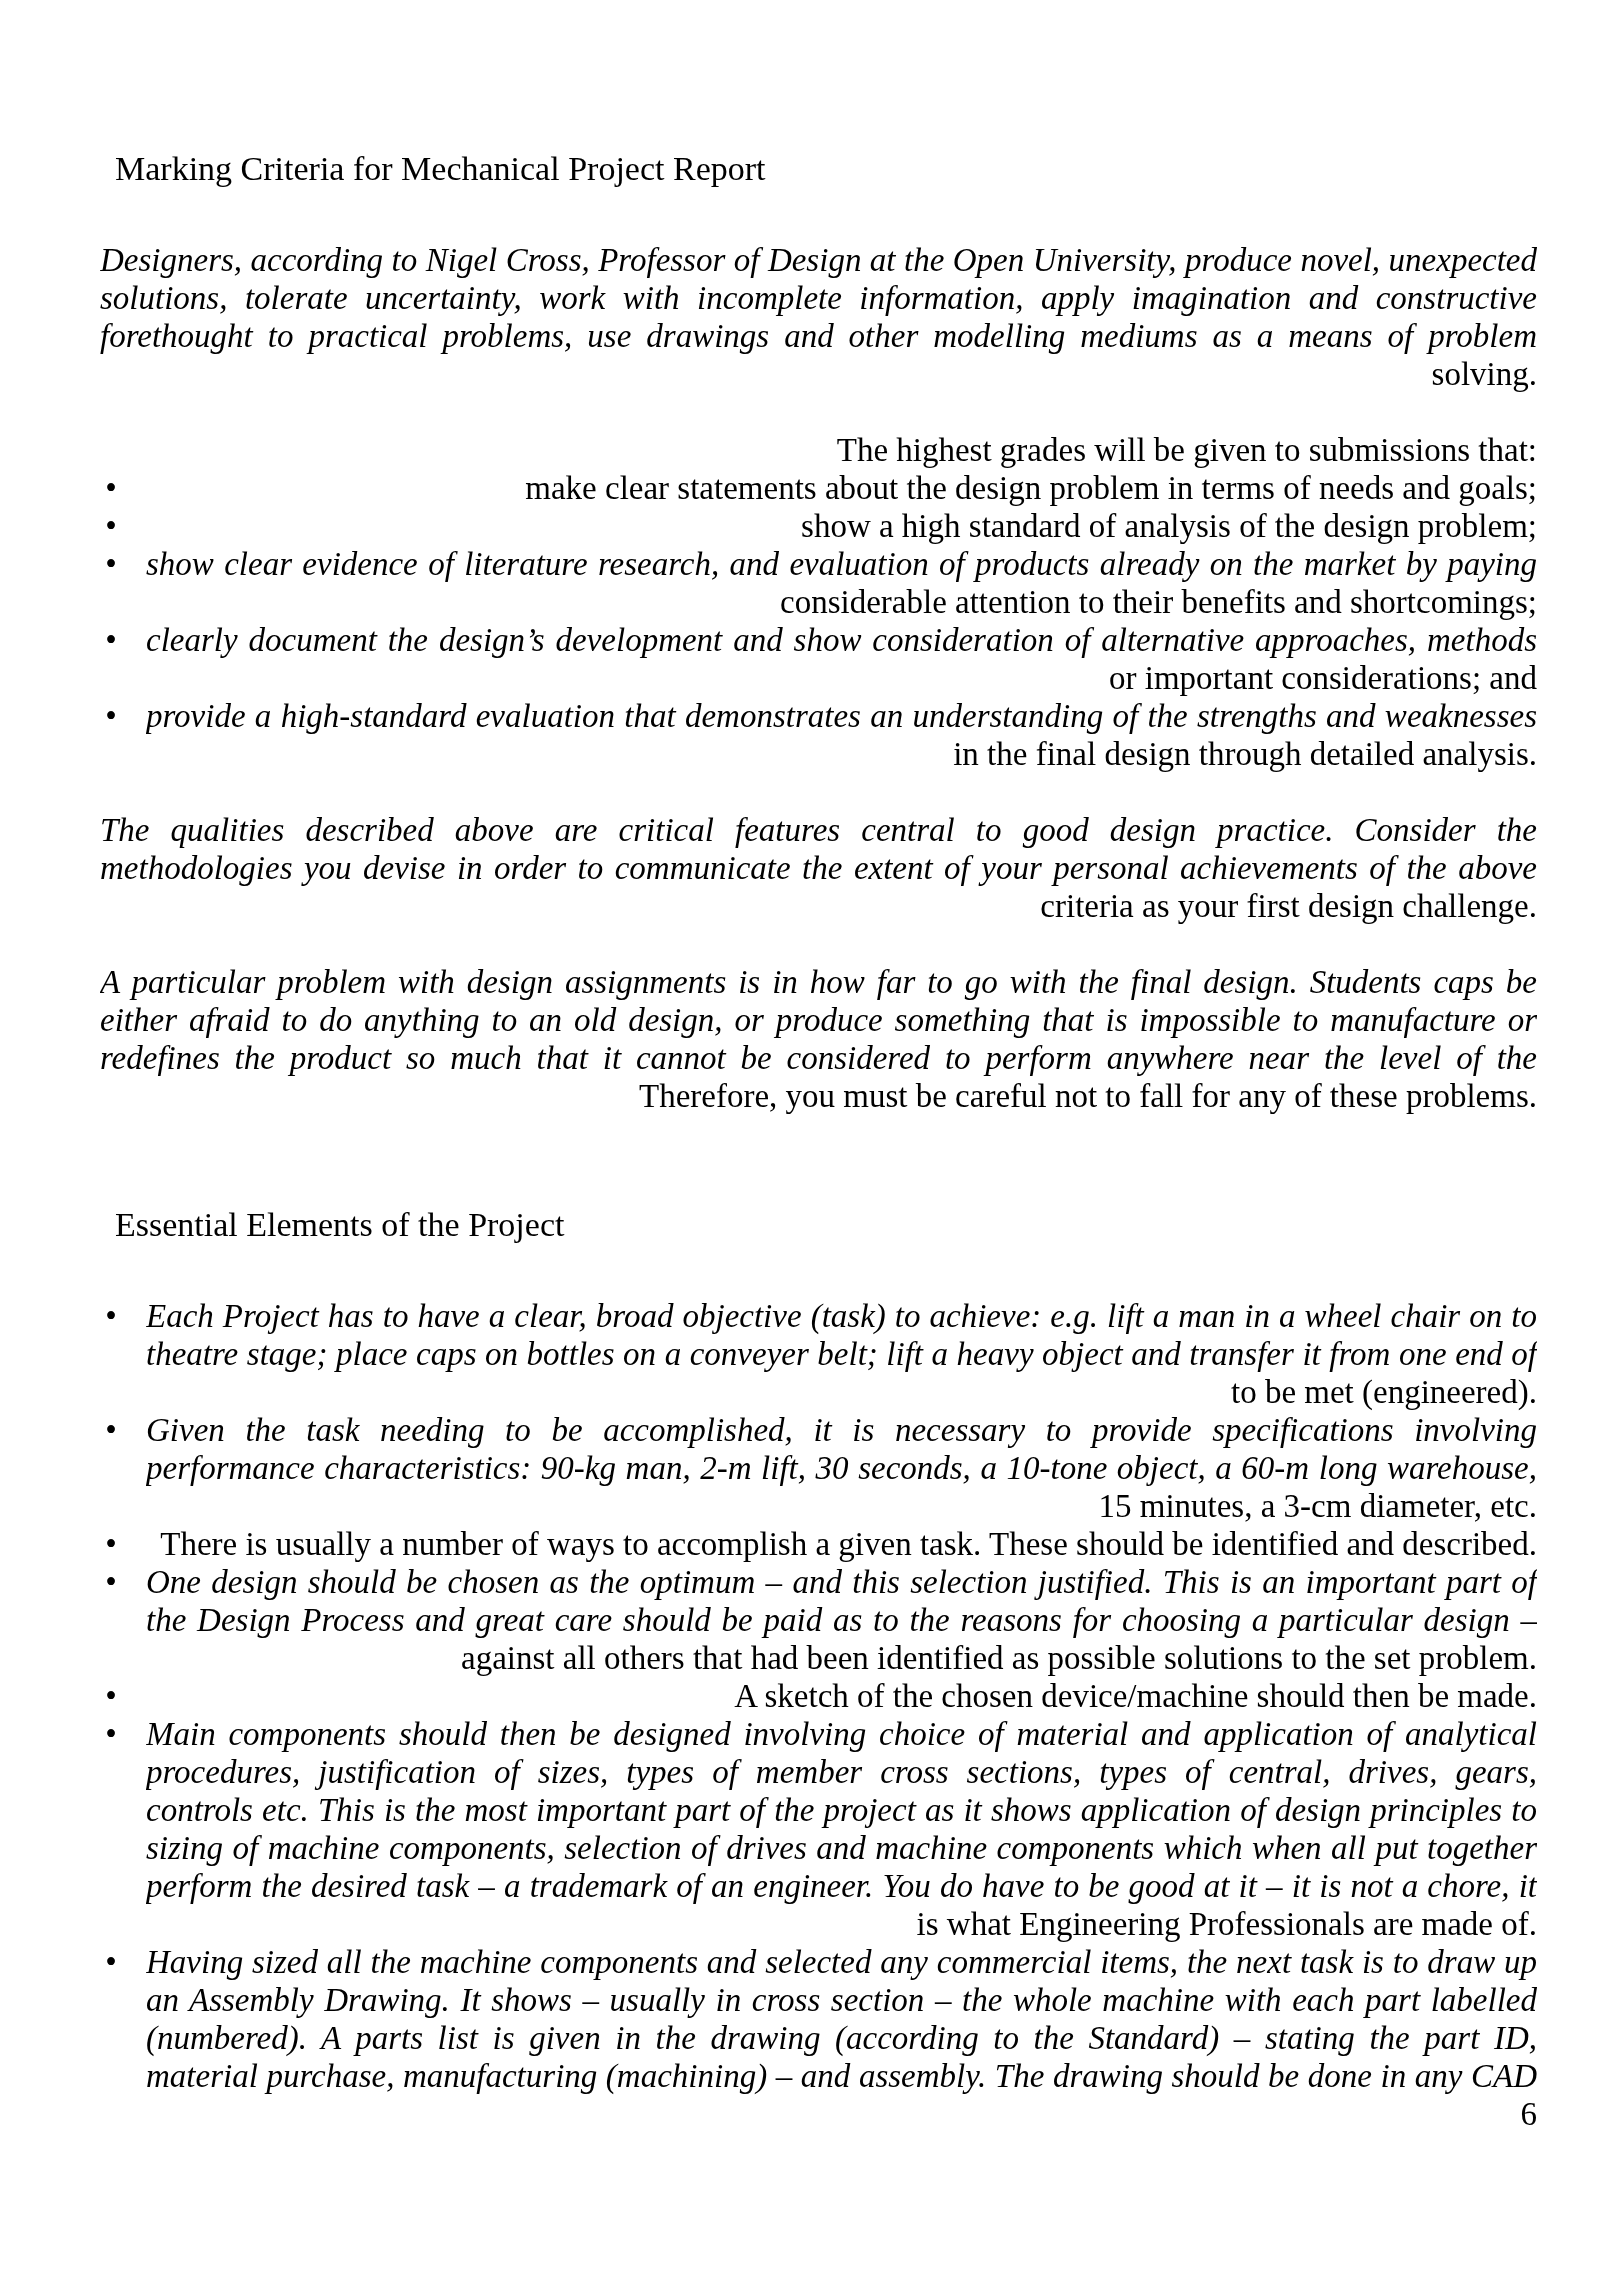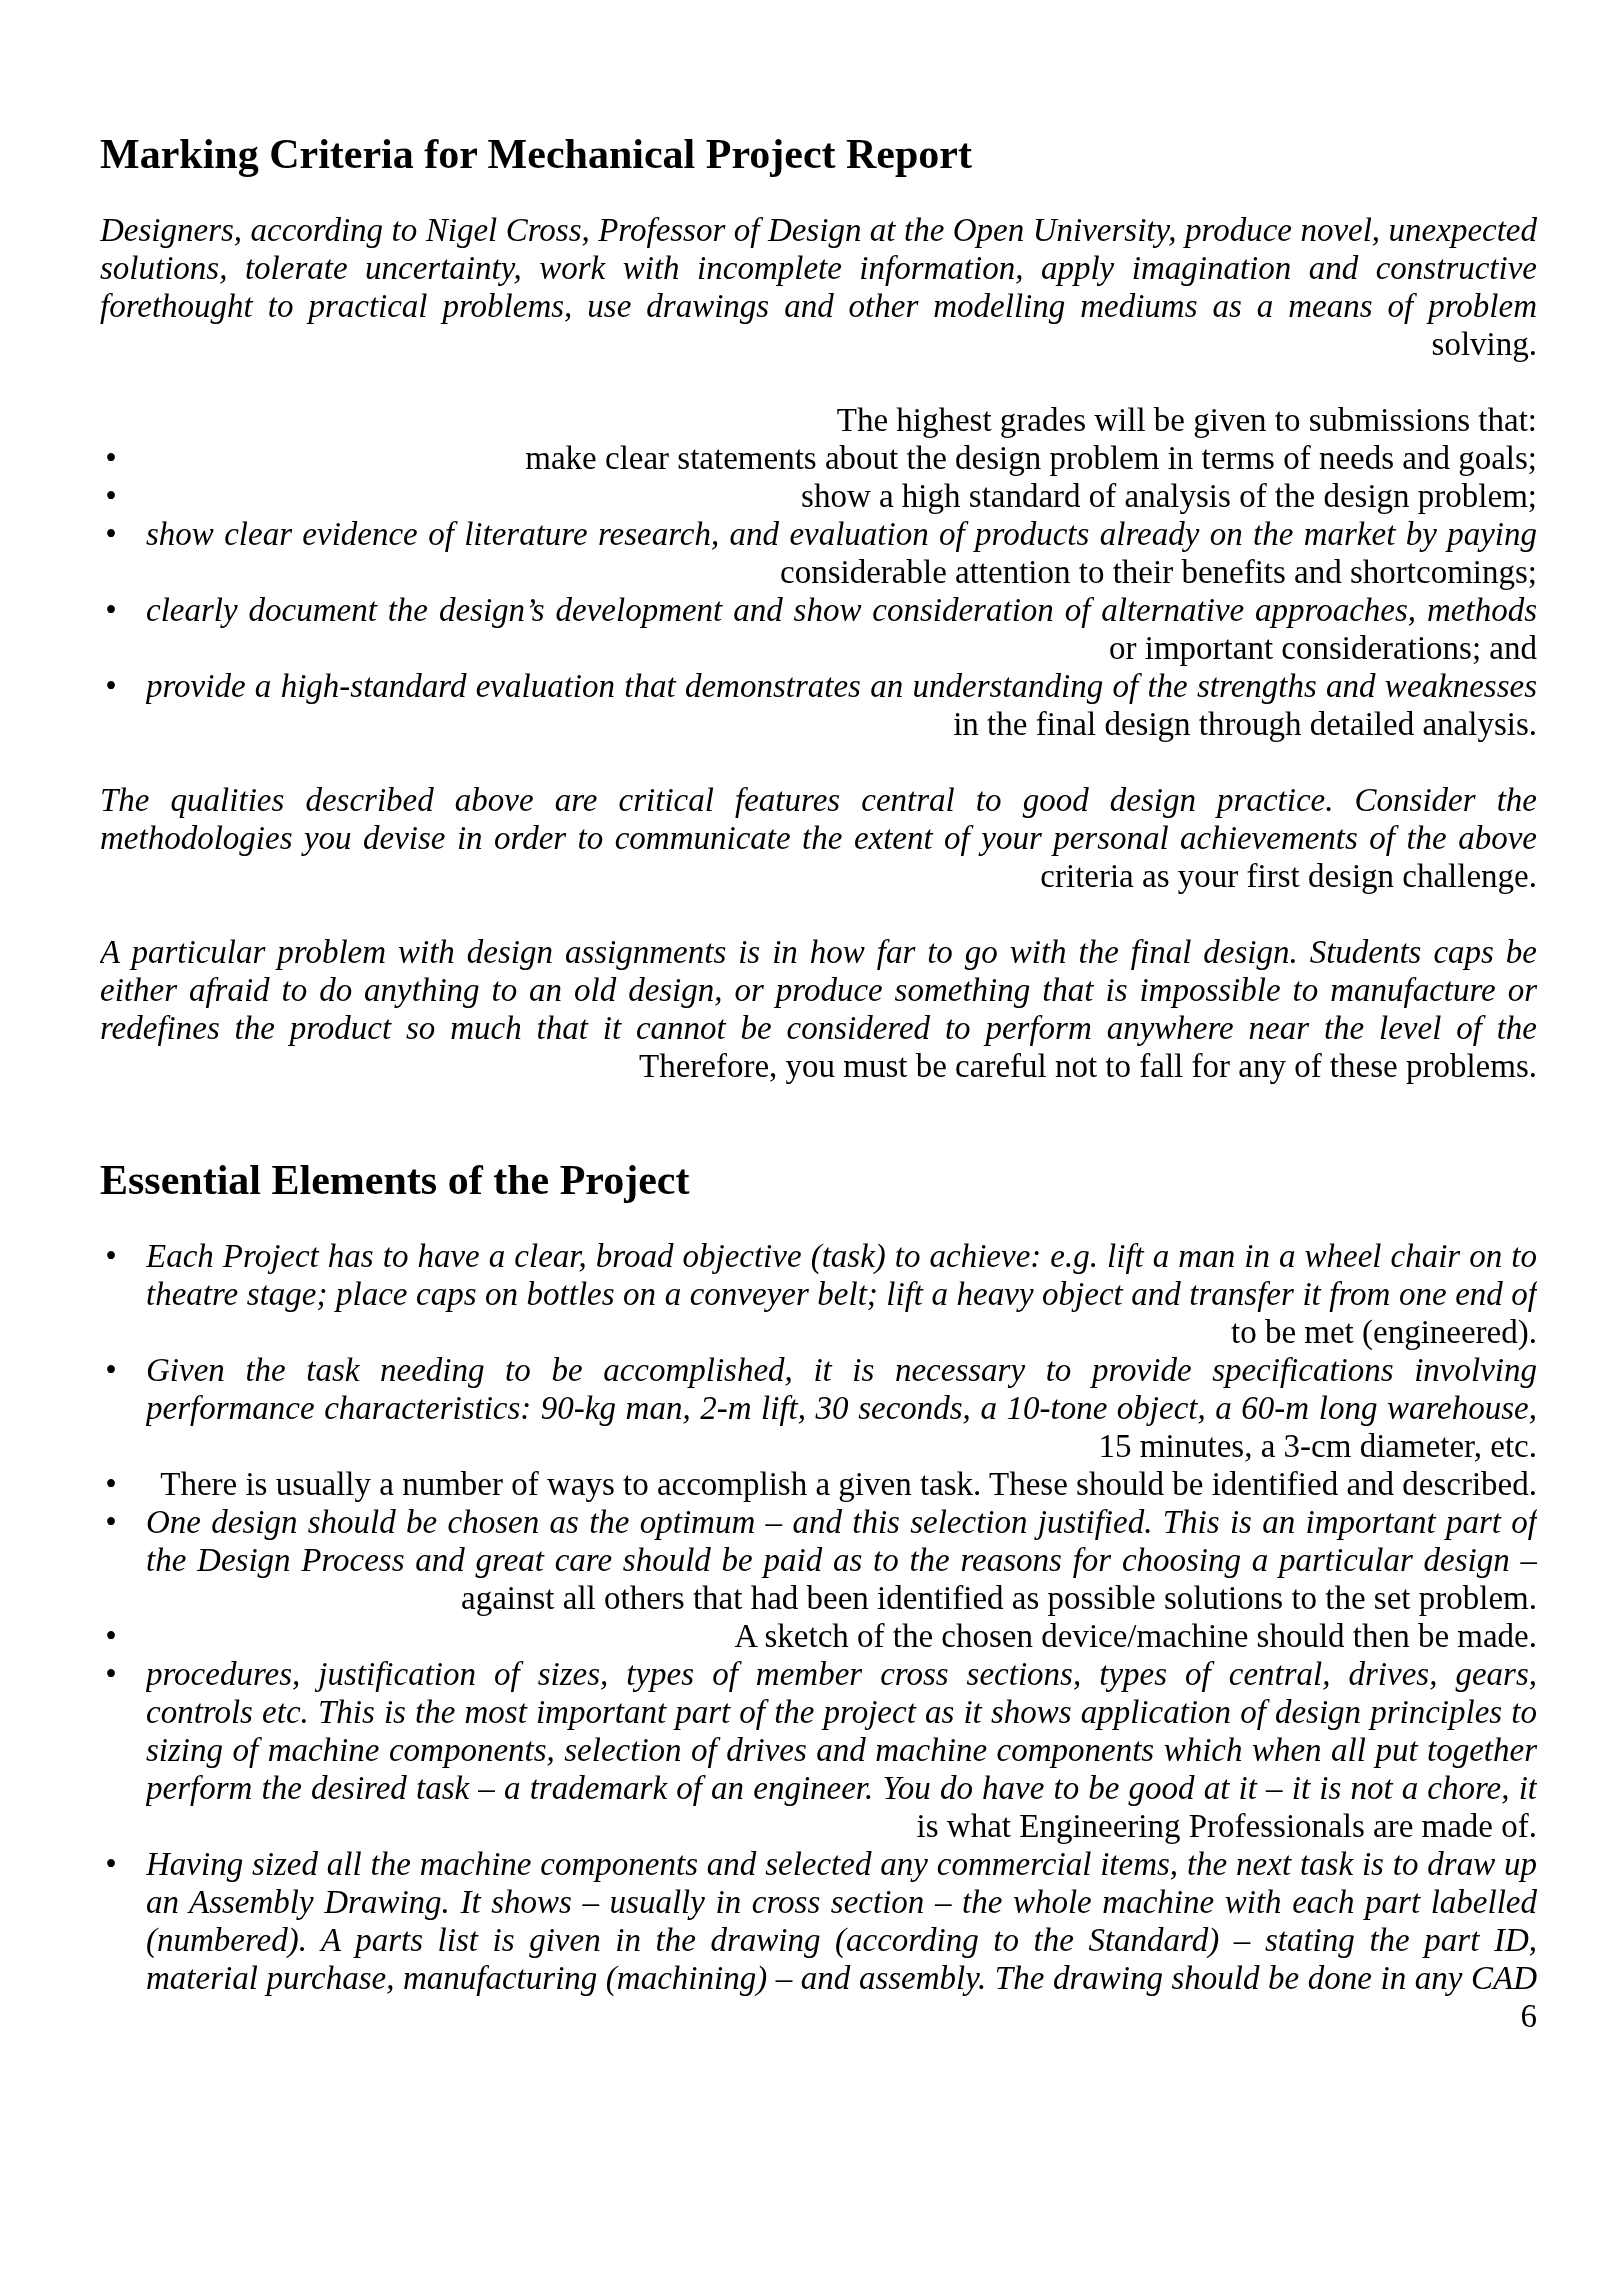--- a/index.html
+++ b/index.html
@@ -10,24 +10,24 @@
     height: 2295px;
     background: #ffffff;
     padding: 135px 86px 0 100px;
     font-family: "Liberation Serif", "DejaVu Serif", serif;
     font-size: 33px;
     line-height: 38px;
     color: #000000;
     overflow: hidden;
   }
   h1, h2 {
-    margin: 0;
-    font-size: 42px;
+    margin: 15px;
+    font-size: 34px;
     line-height: 38px;
-    font-weight: bold;
+    font-weight: normal;
     text-align: left;
   }
   .sp { height: 38px; }
   .ln {
     height: 38px;
     overflow: hidden;
     text-align: right;
   }
   .j {
     text-align: justify;
@@ -137,20 +137,21 @@
       <div class="ln j">One design should be chosen as the optimum – and this selection justified. This is an important part of</div>
       <div class="ln j">the Design Process and great care should be paid as to the reasons for choosing a particular design –</div>
       <div class="ln">against all others that had been identified as possible solutions to the set problem.</div>
     </li>
     <li>
       <span class="dot">•</span>
       <div class="ln">A sketch of the chosen device/machine should then be made.</div>
     </li>
     <li>
       <span class="dot">•</span>
+      <div class="ln j">Main components should then be designed involving choice of material and application of analytical</div>
       <div class="ln j">procedures, justification of sizes, types of member cross sections, types of central, drives, gears,</div>
       <div class="ln j">controls etc. This is the most important part of the project as it shows application of design principles to</div>
       <div class="ln j">sizing of machine components, selection of drives and machine components which when all put together</div>
       <div class="ln j">perform the desired task – a trademark of an engineer. You do have to be good at it – it is not a chore, it</div>
       <div class="ln">is what Engineering Professionals are made of.</div>
     </li>
     <li>
       <span class="dot">•</span>
       <div class="ln j">Having sized all the machine components and selected any commercial items, the next task is to draw up</div>
       <div class="ln j">an Assembly Drawing. It shows – usually in cross section – the whole machine with each part labelled</div>

